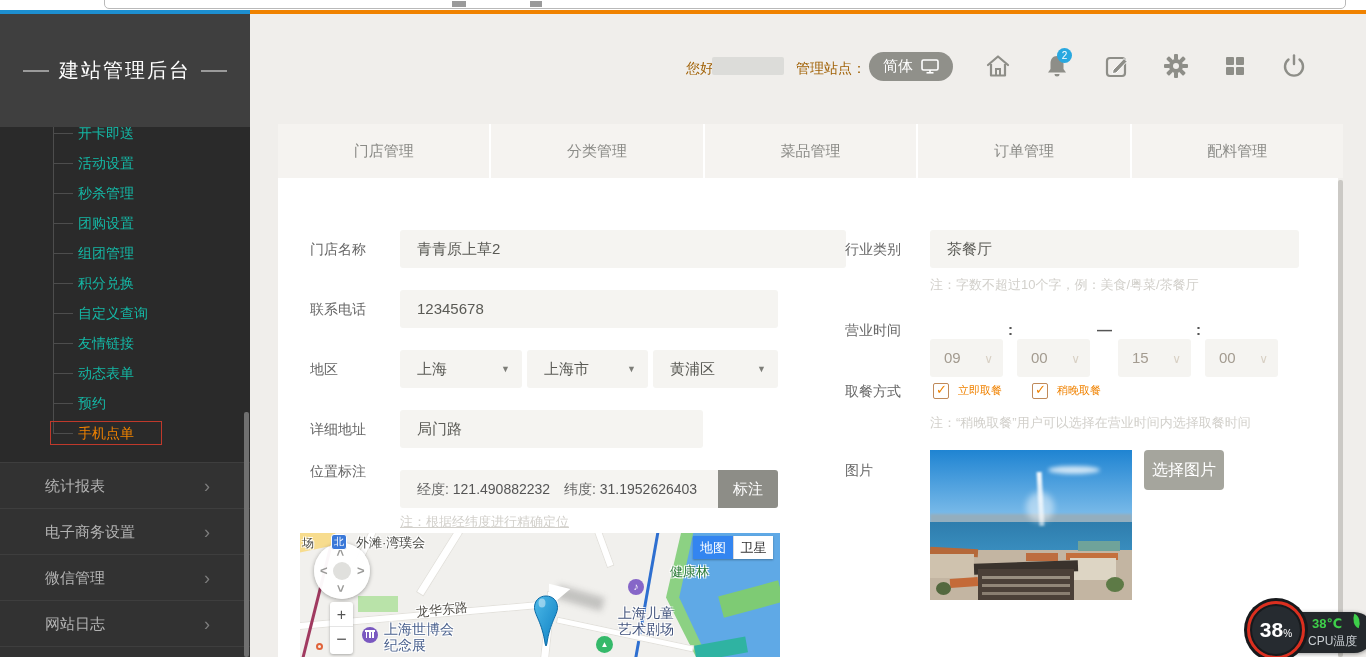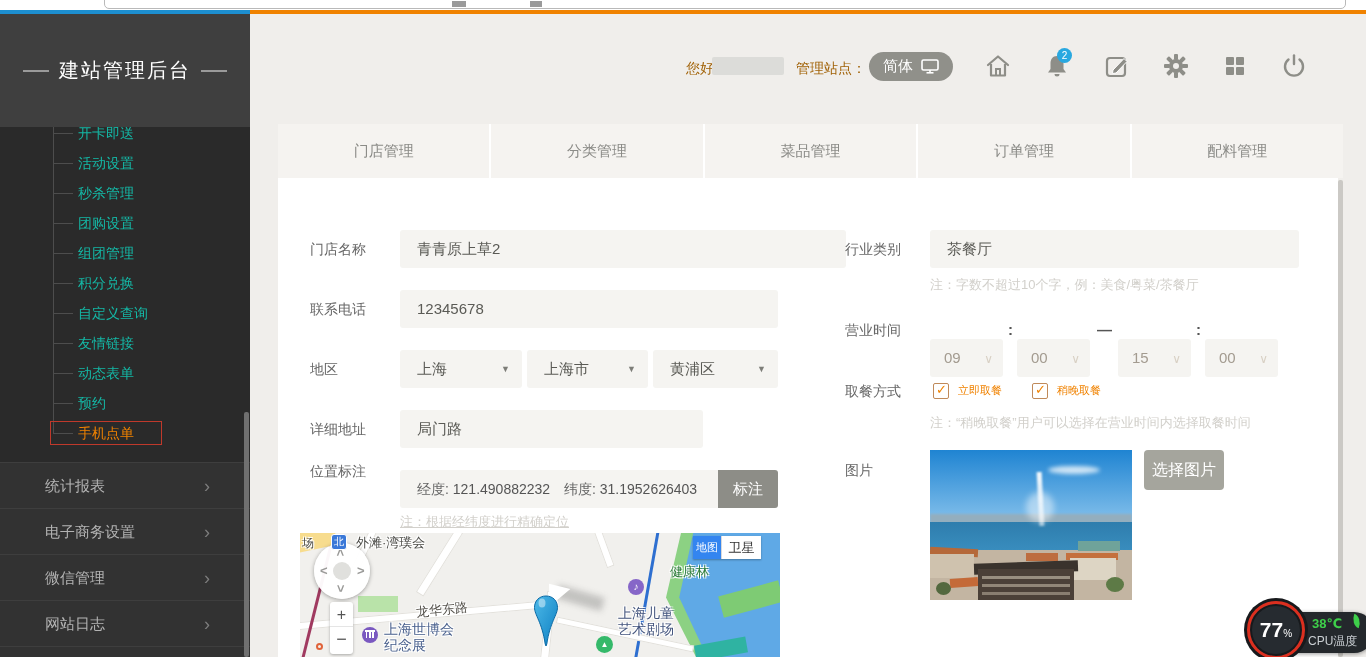--- a/index.html
+++ b/index.html
@@ -96,21 +96,21 @@
   .mlabel { font-size:13px; color:#4a4a46; white-space:nowrap; text-shadow:1px 1px 0 #fff,-1px -1px 0 #fff,1px -1px 0 #fff,-1px 1px 0 #fff; }
   .water1 { left:330px; top:0; width:150px; height:124px; background:#8cd183; clip-path:polygon(34% 0,100% 0,100% 100%,44% 100%,24% 52%); }
   .water2 { left:340px; top:0; width:140px; height:124px; background:#5fa9e6; clip-path:polygon(38% 0,100% 0,100% 100%,48% 100%,28% 52%); }
   .compass { left:14px; top:10px; width:56px; height:56px; background:rgba(255,255,255,.96); border-radius:50%; box-shadow:0 1px 4px rgba(0,0,0,.35); }
   .compass .knob { position:absolute; left:19px; top:19px; width:18px; height:18px; background:#e0e0dd; border-radius:50%; }
   .compass span { position:absolute; color:#9a9a98; font-size:13px; font-weight:bold; }
   .zoomctl { left:30px; top:69px; width:23px; height:52px; background:#fff; border-radius:3px; box-shadow:0 1px 3px rgba(0,0,0,.3); text-align:center; cursor:pointer; }
   .zoomctl .zi { height:25px; line-height:25px; font-size:16px; color:#555; border-bottom:1px solid #e5e5e5; }
   .zoomctl .zo { height:26px; line-height:24px; font-size:18px; color:#555; }
   .mtoggle { left:393px; top:3px; height:23px; display:flex; box-shadow:0 1px 2px rgba(0,0,0,.3); }
-  .mtoggle .t1 { width:28px; background:var(--map-button-blue,#3385f0); color:#fff; font-size:11px; text-align:center; line-height:23px; cursor:pointer; }
+  .mtoggle .t1 { width:40px; background:var(--map-button-blue,#3385f0); color:#fff; font-size:13px; text-align:center; line-height:23px; cursor:pointer; }
   .mtoggle .t2 { width:40px; background:#fff; color:#333; font-size:13px; text-align:center; line-height:23px; border-left:1px solid #d9d9d9; cursor:pointer; }
   .bubble { left:158px; top:18px; width:196px; height:36px; background:#fff; border:1px solid #c9c9c6; border-radius:3px; box-shadow:3px 4px 8px rgba(0,0,0,.25); font-size:14px; color:#595955; text-align:center; line-height:36px; z-index:4; }
   .bubble .bx { position:absolute; right:6px; top:-10px; font-size:15px; color:#333; cursor:pointer; }
   .btail { left:246px; top:53px; width:0; height:0; border-top:22px solid #fff; border-left:6px solid transparent; border-right:16px solid transparent; transform:rotate(14deg); z-index:4; }
   .bshadow { left:256px; top:58px; width:48px; height:14px; background:rgba(60,60,60,.25); filter:blur(3px); transform:rotate(16deg); z-index:3; }
   .northb { left:31px; top:1px; width:16px; height:16px; background:#3a78d8; border:1px solid #fff; border-radius:3px; color:#fff; font-size:10px; text-align:center; line-height:14px; z-index:3; }
   .circ-icon { border-radius:50%; color:#fff; text-align:center; z-index:2; }
 
   
   #mon-pill { left:1262px; top:612px; width:112px; height:41px; background:#24282c; border-radius:20px; z-index:60; box-shadow:0 1px 4px rgba(0,0,0,.4); }
@@ -408,17 +408,17 @@
     <div class="zo">−</div>
   </div>
   <div class="m mtoggle">
     <div class="t1">地图</div>
     <div class="t2">卫星</div>
   </div>
 </div>
 
 <div class="abs" id="mon-pill"></div>
 <div class="abs" id="mon-circle">
-  <span>77</span><span class="pct">%</span>
+  <span>38</span><span class="pct">%</span>
 </div>
 <div class="abs" id="mon-temp">38℃</div>
 <div class="abs" id="mon-leaf"></div>
 <div class="abs" id="mon-temp-label">CPU温度</div>
 
 </body></html>

